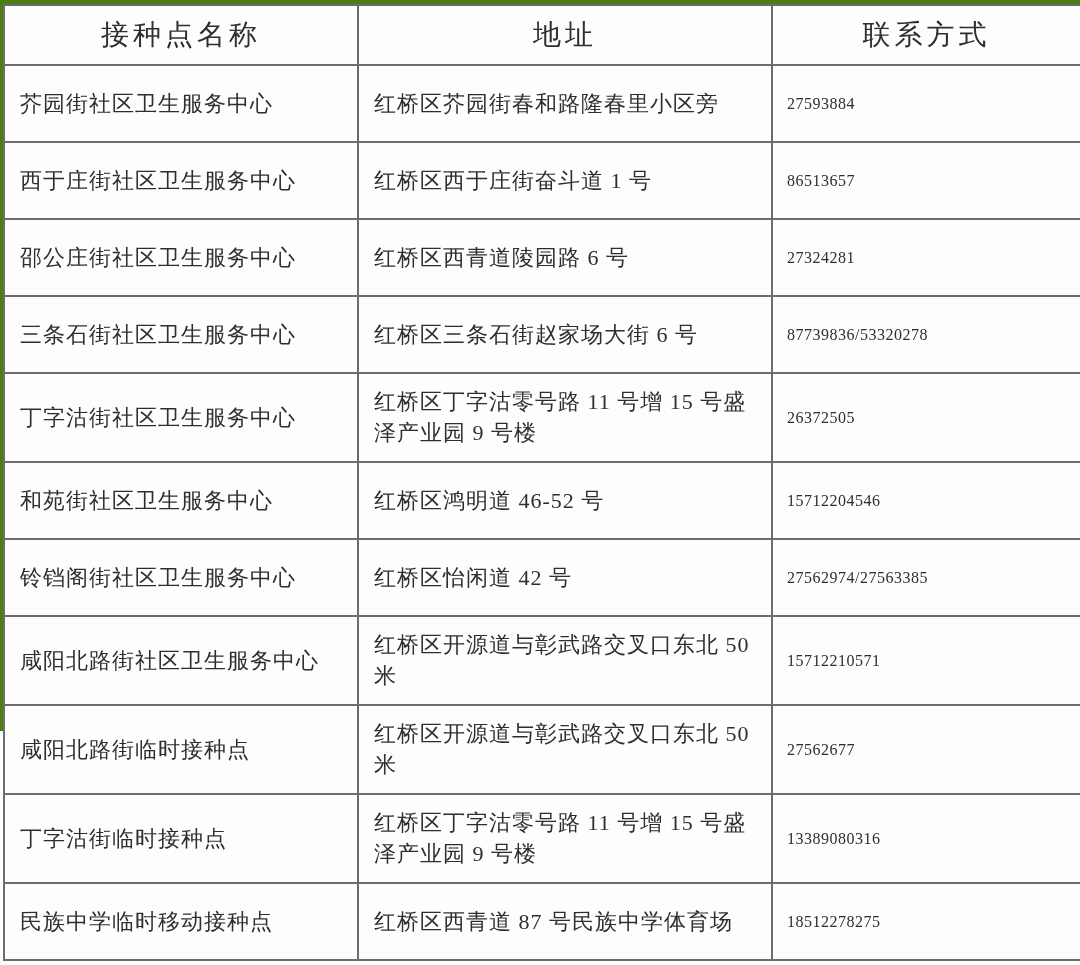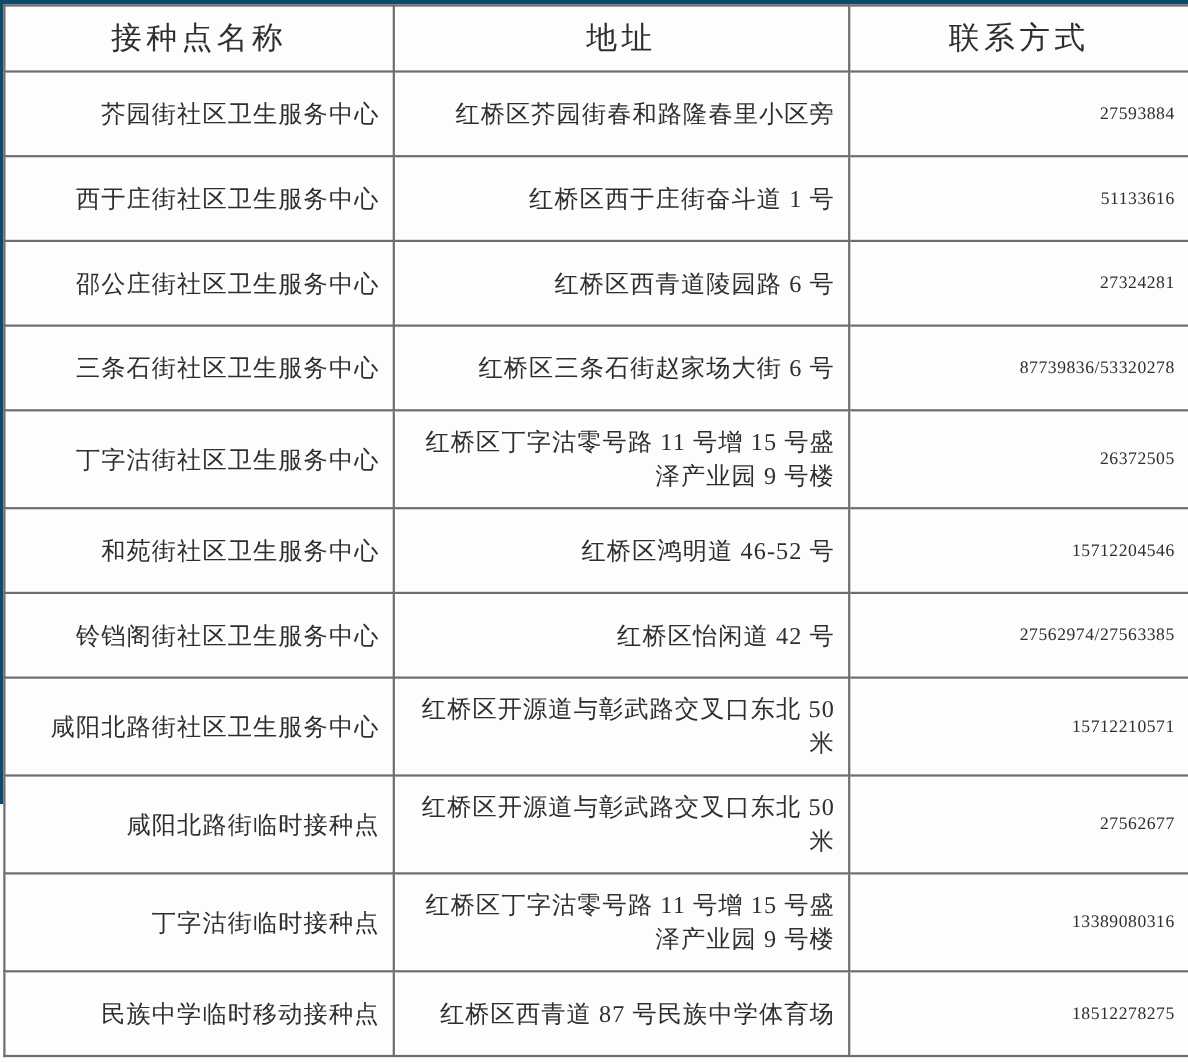--- a/index.html
+++ b/index.html
@@ -11,21 +11,21 @@
     width: 1080px;
     height: 965px;
     overflow: hidden;
     font-family: "Liberation Serif", "DejaVu Serif", serif;
   }
   .page {
     box-sizing: border-box;
     width: 1080px;
     height: 731px;
     padding: 4px 3px 2px 3px;
-    background: #0c4a6e;
+    background: #4d7c0f;
   }
   table.sites {
     width: 100%;
     height: 957px;
     border-collapse: collapse;
     table-layout: fixed;
     background: #fdfdfd;
   }
   col.c-name    { width: 354px; }
   col.c-address { width: 414px; }
@@ -43,21 +43,21 @@
     letter-spacing: 4px;
     text-align: center;
     padding: 2px 4px;
   }
   td {
     height: 52px;
     font-size: 22px;
     letter-spacing: 1px;
     line-height: 31px;
     padding: 5px 12px 5px 15px;
-    text-align: right;
+    text-align: left;
   }
   td.contact-cell {
     font-size: 16px;
     letter-spacing: 0.5px;
     padding-left: 14px;
   }
 </style>
 </head>
 <body>
 
@@ -77,21 +77,21 @@
     </thead>
     <tbody id="table-body">
         <tr>
           <td class="name-cell">芥园街社区卫生服务中心</td>
           <td class="address-cell">红桥区芥园街春和路隆春里小区旁</td>
           <td class="contact-cell">27593884</td>
         </tr>
         <tr>
           <td class="name-cell">西于庄街社区卫生服务中心</td>
           <td class="address-cell">红桥区西于庄街奋斗道 1 号</td>
-          <td class="contact-cell">51133616</td>
+          <td class="contact-cell">86513657</td>
         </tr>
         <tr>
           <td class="name-cell">邵公庄街社区卫生服务中心</td>
           <td class="address-cell">红桥区西青道陵园路 6 号</td>
           <td class="contact-cell">27324281</td>
         </tr>
         <tr>
           <td class="name-cell">三条石街社区卫生服务中心</td>
           <td class="address-cell">红桥区三条石街赵家场大街 6 号</td>
           <td class="contact-cell">87739836/53320278</td>

